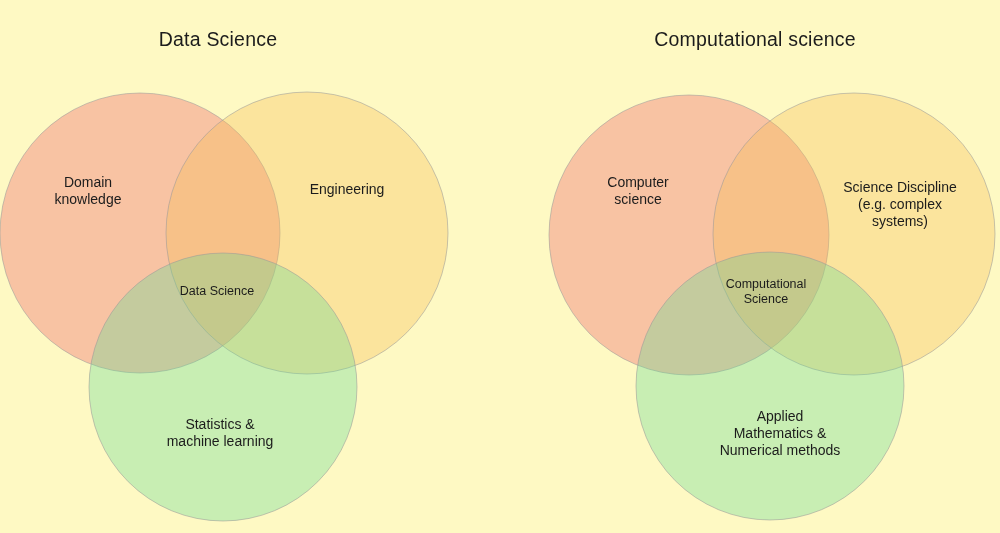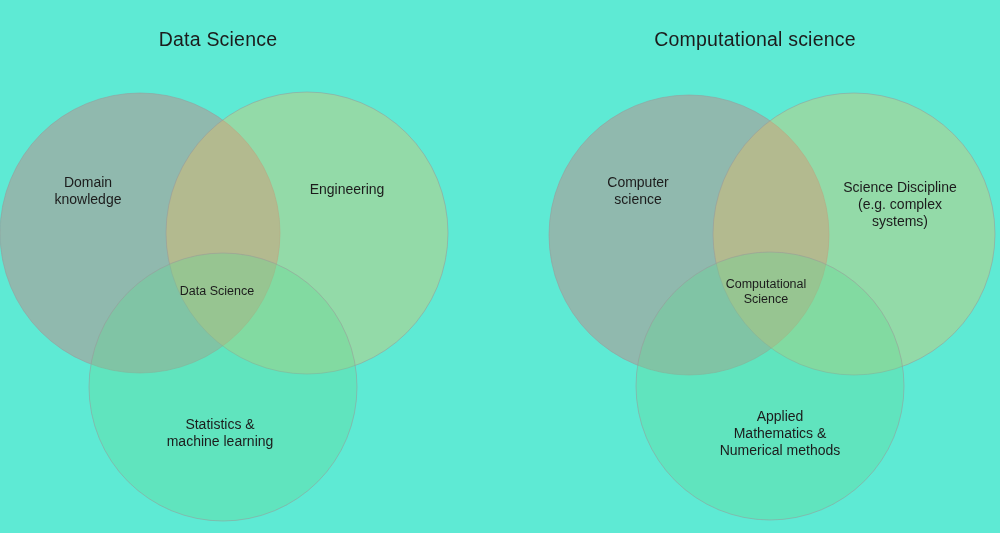--- a/index.html
+++ b/index.html
@@ -1,20 +1,20 @@
 <!DOCTYPE html>
 <html><head>
 <meta charset="utf-8">
 <style>
   html, body { margin: 0; padding: 0; background: #ffffff; }
   .canvas {
     position: relative;
     width: 1000px;
     height: 533px;
-    background: #5eead4;
+    background: #fef9c3;
     overflow: hidden;
   }
   svg text {
     font-family: "Liberation Sans", sans-serif;
     fill: #1c1c1c;
     dominant-baseline: central;
     text-anchor: middle;
   }
   svg text.title { font-size: 19.5px; letter-spacing: 0.2px; }
   svg text.label { font-size: 14px; }

